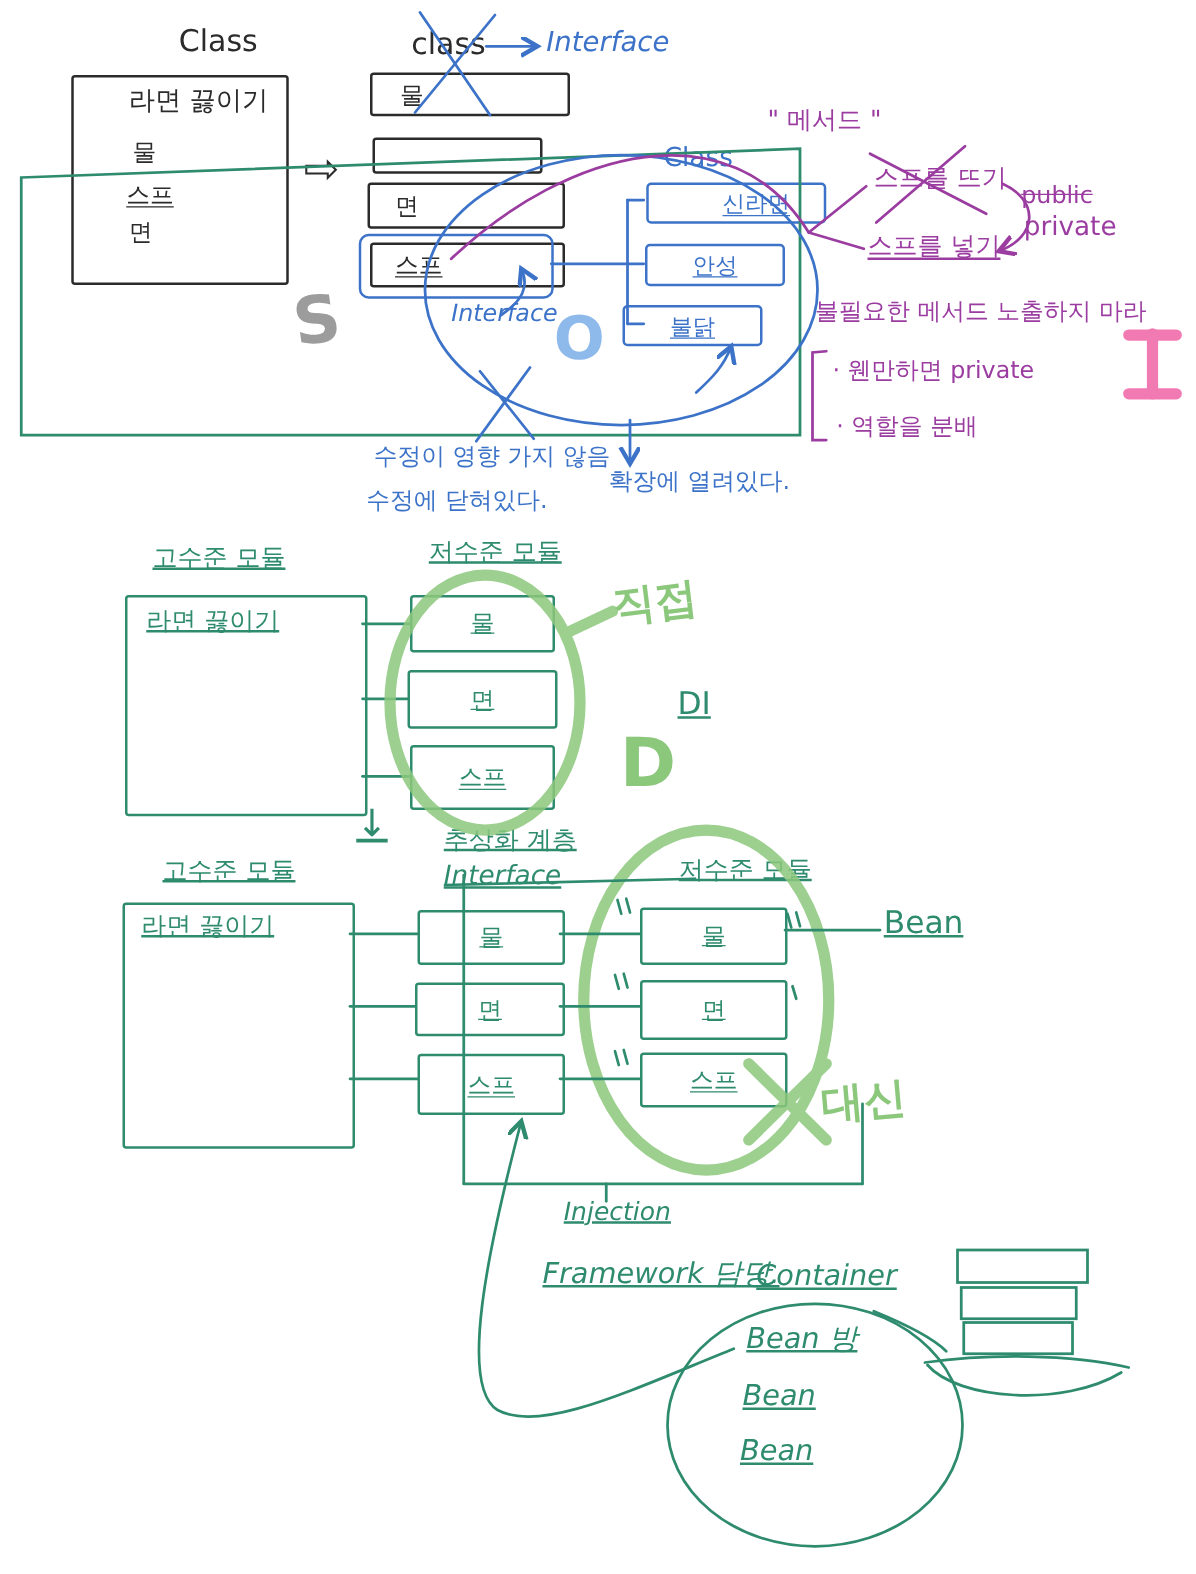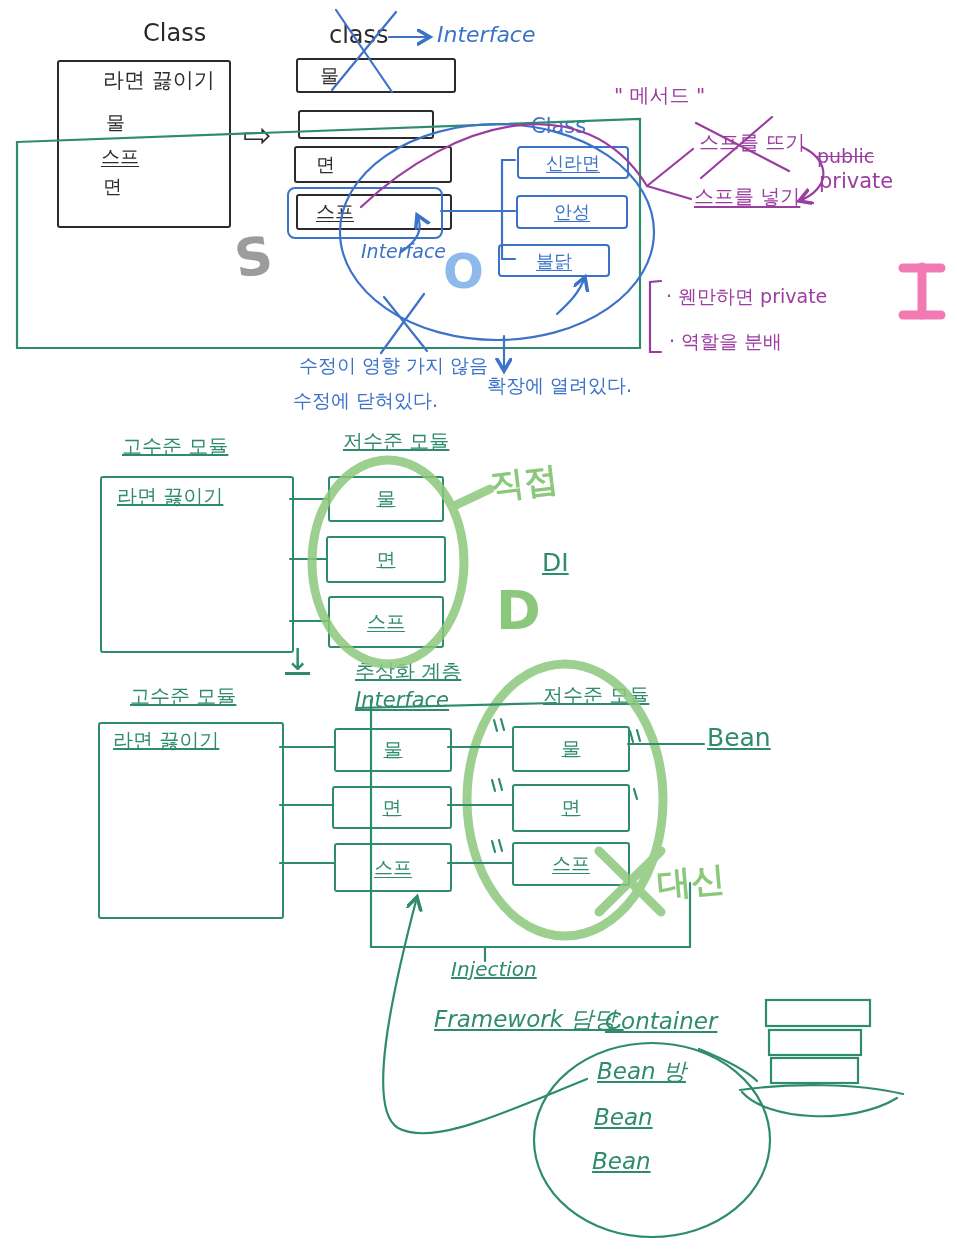--- a/index.html
+++ b/index.html
@@ -53,35 +53,36 @@
     <span class="ul">스프</span>
     </div>
   <div class="bx bl" style="left:287px;top:187px;width:152px;height:48px;border-radius:8px;"></div>
 
   <span class="t blu" style="left:361px;top:241px;font-size:19px;font-style:italic;">Interface</span>
 
   <span class="t gry" style="left:235px;top:228px;font-size:52px;font-weight:800;transform:rotate(-8deg);">S</span>
   <span class="t lbl-blu" style="left:443px;top:244px;font-size:48px;font-weight:800;">O</span>
 
   <span class="t blu" style="left:531px;top:114px;font-size:21px;">Class</span>
-  <div class="bx bl" style="left:517px;top:146px;width:108px;height:29px;">
+  <div class="bx bl" style="left:517px;top:146px;width:108px;height:29px;padding-left:32px;">
     <span class="blu ul" style="font-size:18px;">신라면</span>
     </div>
   <div class="bx bl" style="left:516px;top:195px;width:108px;height:30px;">
     <span class="blu ul" style="font-size:18px;">안성</span>
     </div>
   <div class="bx bl" style="left:498px;top:244px;width:108px;height:29px;">
     <span class="blu ul" style="font-size:18px;">불닭</span>
     </div>
 
   <span class="t pur" style="left:614px;top:84px;font-size:20px;">" 메서드 "</span>
   <span class="t pur" style="left:699px;top:131px;font-size:20px;">스프를 뜨기</span>
   <span class="t pur ul" style="left:694px;top:185px;font-size:20px;">스프를 넣기</span>
   <span class="t pur strike" style="left:817px;top:146px;font-size:19px;">public</span>
   <span class="t pur" style="left:819px;top:169px;font-size:21px;">private</span>
+  <span class="t pur" style="left:652px;top:239px;font-size:19px;">불필요한 메서드 노출하지 마라</span>
   <span class="t pur" style="left:666px;top:286px;font-size:19px;">· 웬만하면 private</span>
   <span class="t pur" style="left:669px;top:331px;font-size:19px;">· 역할을 분배</span>
 
   <span class="t blu" style="left:299px;top:355px;font-size:19px;">수정이 영향 가지 않음</span>
   <span class="t blu" style="left:293px;top:390px;font-size:19px;">수정에 닫혀있다.</span>
   <span class="t blu" style="left:487px;top:375px;font-size:19px;">확장에 열려있다.</span>
 
   <span class="t grn" style="left:122px;top:435px;font-size:20px;">고수준 모듈</span>
   <div class="bx gr" style="left:100px;top:476px;width:190px;height:173px;"></div>
   <span class="t grn" style="left:117px;top:485px;font-size:20px;">라면 끓이기</span>

